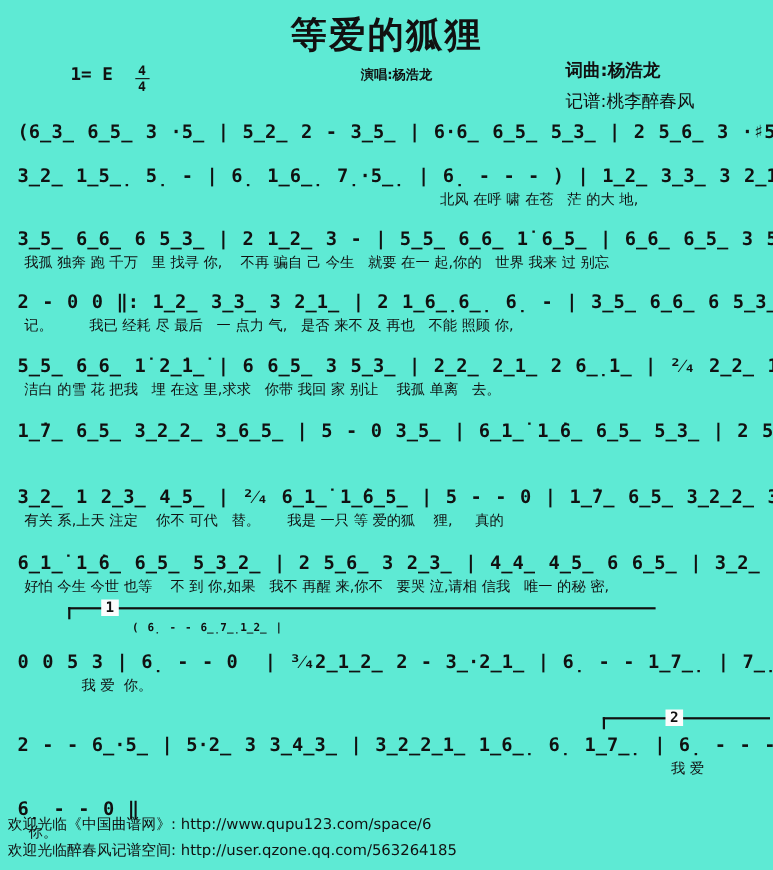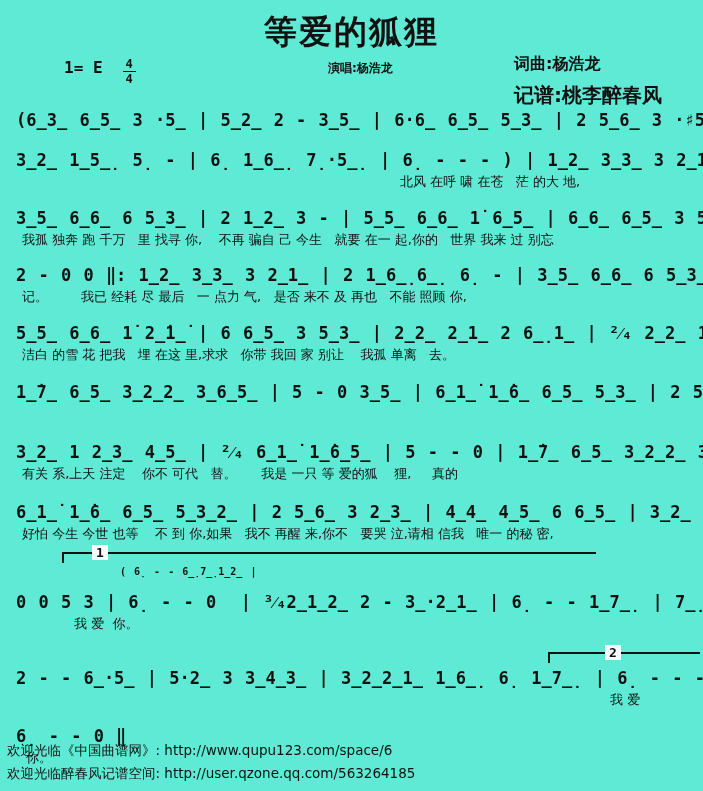--- a/index.html
+++ b/index.html
@@ -14,21 +14,21 @@
     position:absolute;left:0;right:0;top:10px;text-align:center;
     font-size:33px;font-weight:bold;letter-spacing:2px;
   }
   .keysig{position:absolute;left:28px;top:58px;font-size:16px;font-weight:bold;
     font-family:"DejaVu Sans Mono",monospace;display:flex;align-items:flex-start;gap:20px;margin-left:36px;}
   .frac{display:inline-flex;flex-direction:column;line-height:1;font-size:12px;text-align:center;}
   .frac .num{border-bottom:1.5px solid #111;padding:0 3px 1px;}
   .frac .den{padding-top:1px;}
   .performer{position:absolute;left:328px;top:60px;font-size:12px;font-weight:bold;}
   .composer{position:absolute;left:514px;top:54px;font-size:16px;font-weight:bold;}
-  .notator{position:absolute;left:514px;top:82px;font-size:20px;font-weight:bold;}
+  .notator{position:absolute;left:514px;top:82px;font-size:16px;font-weight:normal;}
   
   .systems{position:relative;}
   .system{position:relative;padding-left:16px;box-sizing:border-box;}
   .notes{
     font-family:"DejaVu Sans Mono",monospace;font-weight:bold;
     font-size:17px;line-height:1.25;white-space:pre;word-spacing:2px;
   }
   .lyrics{font-size:13px;line-height:1.1;white-space:pre;margin-top:4px;}
   .s1{height:46px;padding-top:6px;}
   .s2{height:58px;}

